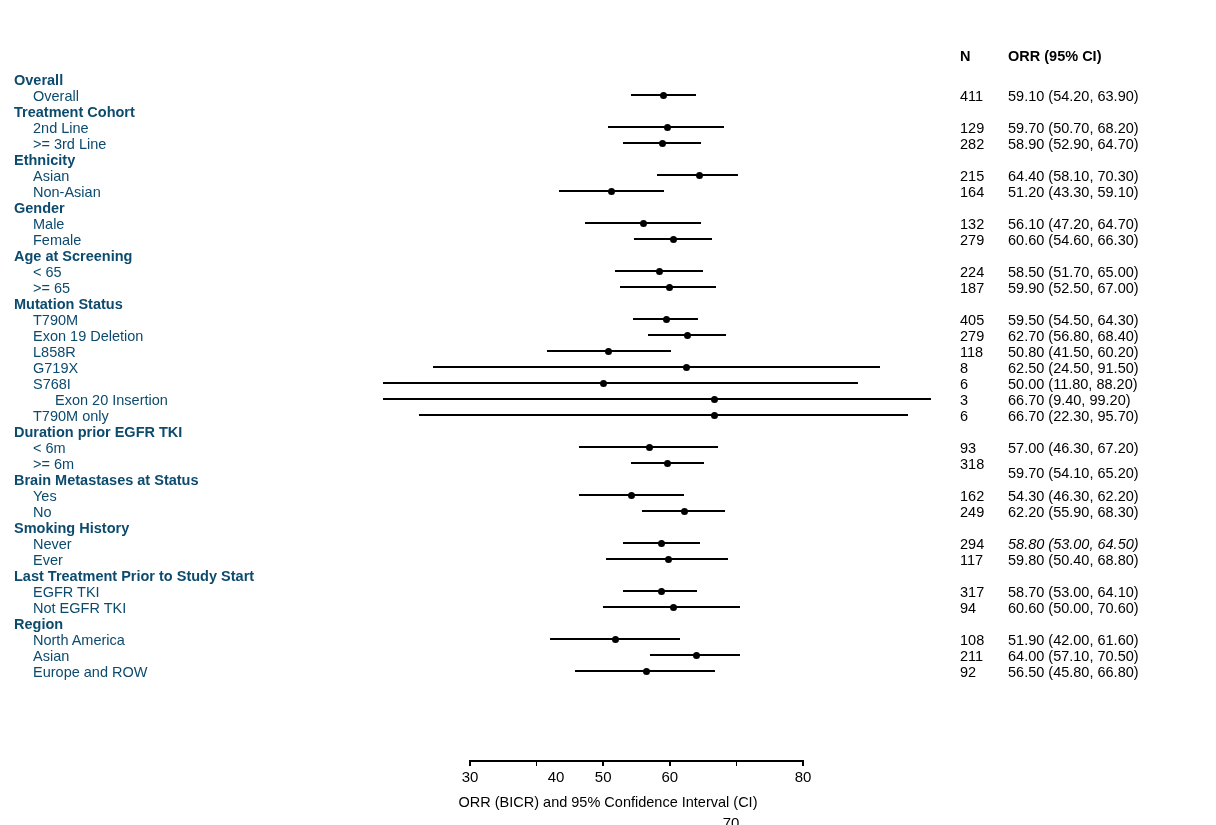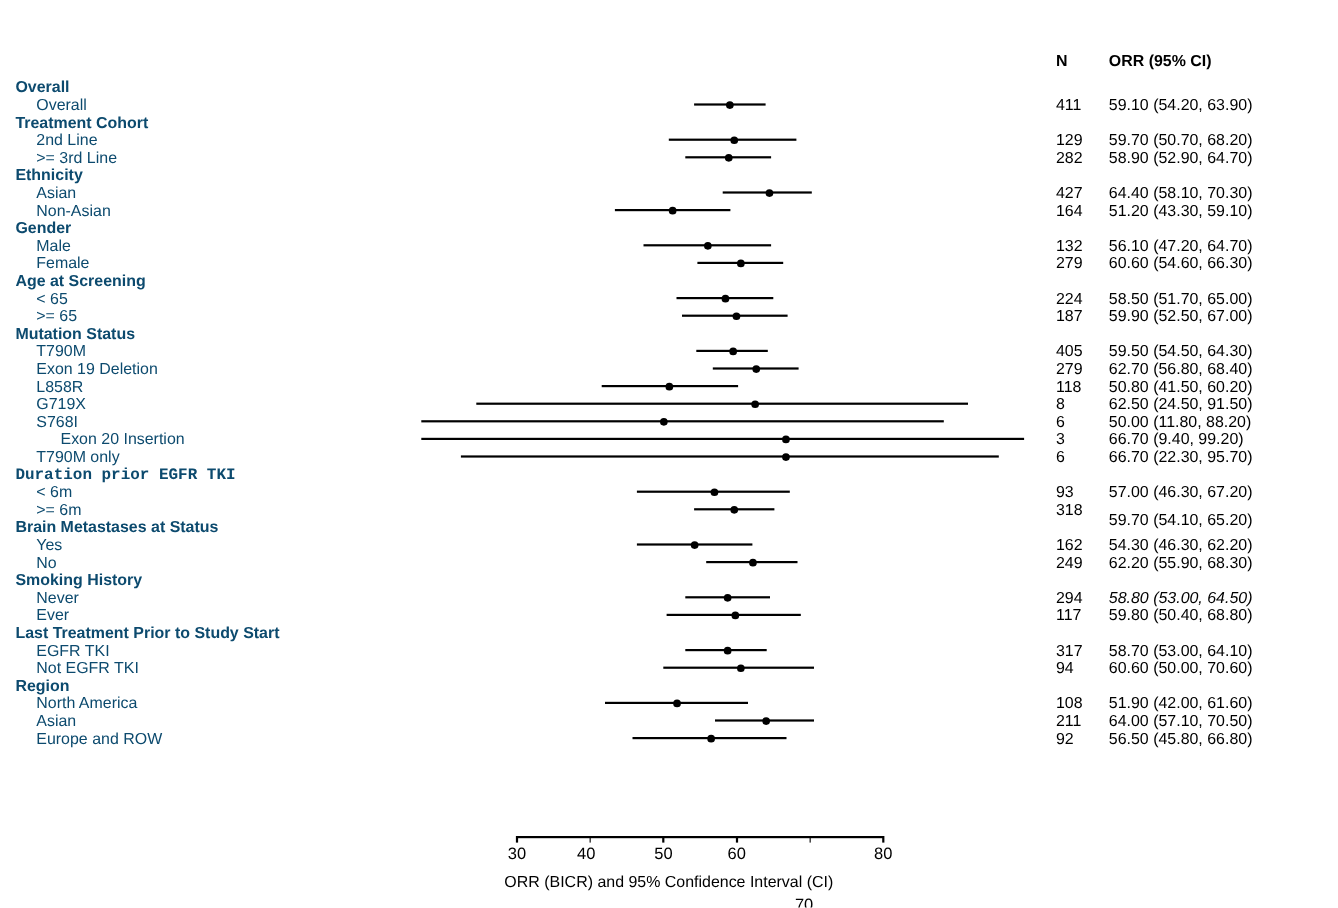--- a/index.html
+++ b/index.html
@@ -182,21 +182,21 @@
       <div class="row-label sub" style="top: 264px;">&lt; 65</div>
       <div class="row-label sub" style="top: 280px;">&gt;= 65</div>
       <div class="row-label group" style="top: 296px;">Mutation Status</div>
       <div class="row-label sub" style="top: 312px;">T790M</div>
       <div class="row-label sub" style="top: 328px;">Exon 19 Deletion</div>
       <div class="row-label sub" style="top: 344px;">L858R</div>
       <div class="row-label sub" style="top: 360px;">G719X</div>
       <div class="row-label sub" style="top: 376px;">S768I</div>
       <div class="row-label sub" style="top: 392px; margin-left: 22px;">Exon 20 Insertion</div>
       <div class="row-label sub" style="top: 408px;">T790M only</div>
-      <div class="row-label group" style="top: 424px; font-family: Liberation Mono, monospace;">Duration prior EGFR TKI</div>
+      <div class="row-label group" style="top: 424px;">Duration prior EGFR TKI</div>
       <div class="row-label sub" style="top: 440px;">&lt; 6m</div>
       <div class="row-label sub" style="top: 456px;">&gt;= 6m</div>
       <div class="row-label group" style="top: 472px;">Brain Metastases at Status</div>
       <div class="row-label sub" style="top: 488px;">Yes</div>
       <div class="row-label sub" style="top: 504px;">No</div>
       <div class="row-label group" style="top: 520px;">Smoking History</div>
       <div class="row-label sub" style="top: 536px;">Never</div>
       <div class="row-label sub" style="top: 552px;">Ever</div>
       <div class="row-label group" style="top: 568px;">Last Treatment Prior to Study Start</div>
       <div class="row-label sub" style="top: 584px;">EGFR TKI</div>
@@ -208,21 +208,21 @@
     </div>
   <div id="columns-layer">
       <div class="col-n col-head" style="top: 48px;">N</div>
       <div class="col-orr col-head" style="top: 48px;">ORR (95% CI)</div>
       <div class="col-n" style="top: 88px;">411</div>
       <div class="col-orr" style="top: 88px;">59.10 (54.20, 63.90)</div>
       <div class="col-n" style="top: 120px;">129</div>
       <div class="col-orr" style="top: 120px;">59.70 (50.70, 68.20)</div>
       <div class="col-n" style="top: 136px;">282</div>
       <div class="col-orr" style="top: 136px;">58.90 (52.90, 64.70)</div>
-      <div class="col-n" style="top: 168px;">427</div>
+      <div class="col-n" style="top: 168px;">215</div>
       <div class="col-orr" style="top: 168px;">64.40 (58.10, 70.30)</div>
       <div class="col-n" style="top: 184px;">164</div>
       <div class="col-orr" style="top: 184px;">51.20 (43.30, 59.10)</div>
       <div class="col-n" style="top: 216px;">132</div>
       <div class="col-orr" style="top: 216px;">56.10 (47.20, 64.70)</div>
       <div class="col-n" style="top: 232px;">279</div>
       <div class="col-orr" style="top: 232px;">60.60 (54.60, 66.30)</div>
       <div class="col-n" style="top: 264px;">224</div>
       <div class="col-orr" style="top: 264px;">58.50 (51.70, 65.00)</div>
       <div class="col-n" style="top: 280px;">187</div>
@@ -262,21 +262,21 @@
       <div class="col-n" style="top: 648px;">211</div>
       <div class="col-orr" style="top: 648px;">64.00 (57.10, 70.50)</div>
       <div class="col-n" style="top: 664px;">92</div>
       <div class="col-orr" style="top: 664px;">56.50 (45.80, 66.80)</div>
     </div>
   <div id="axis-layer">
       <div class="axis-line" style="left: 470px; width: 333px; top: 760px;"></div>
       <div class="axis-tick" style="left: 469.2px; top: 760px;"></div>
       <div class="axis-tick-label" style="left: 440px; width: 60px; top: 768px;">30</div>
       <div class="axis-tick" style="left: 535.8px; top: 760px;"></div>
-      <div class="axis-tick-label" style="left: 503px; width: 60px; top: 768px;">40</div>
+      <div class="axis-tick-label" style="left: 526px; width: 60px; top: 768px;">40</div>
       <div class="axis-tick" style="left: 602.4px; top: 760px;"></div>
       <div class="axis-tick-label" style="left: 573.2px; width: 60px; top: 768px;">50</div>
       <div class="axis-tick" style="left: 669px; top: 760px;"></div>
       <div class="axis-tick-label" style="left: 639.8px; width: 60px; top: 768px;">60</div>
       <div class="axis-tick" style="left: 735.6px; top: 760px;"></div>
       <div class="axis-tick-label" style="left: 701px; width: 60px; top: 768px; margin-top: 46px;">70</div>
       <div class="axis-tick" style="left: 802.2px; top: 760px;"></div>
       <div class="axis-tick-label" style="left: 773px; width: 60px; top: 768px;">80</div>
       <div class="axis-title" style="top: 794px;">ORR (BICR) and 95% Confidence Interval (CI)</div>
     </div>

